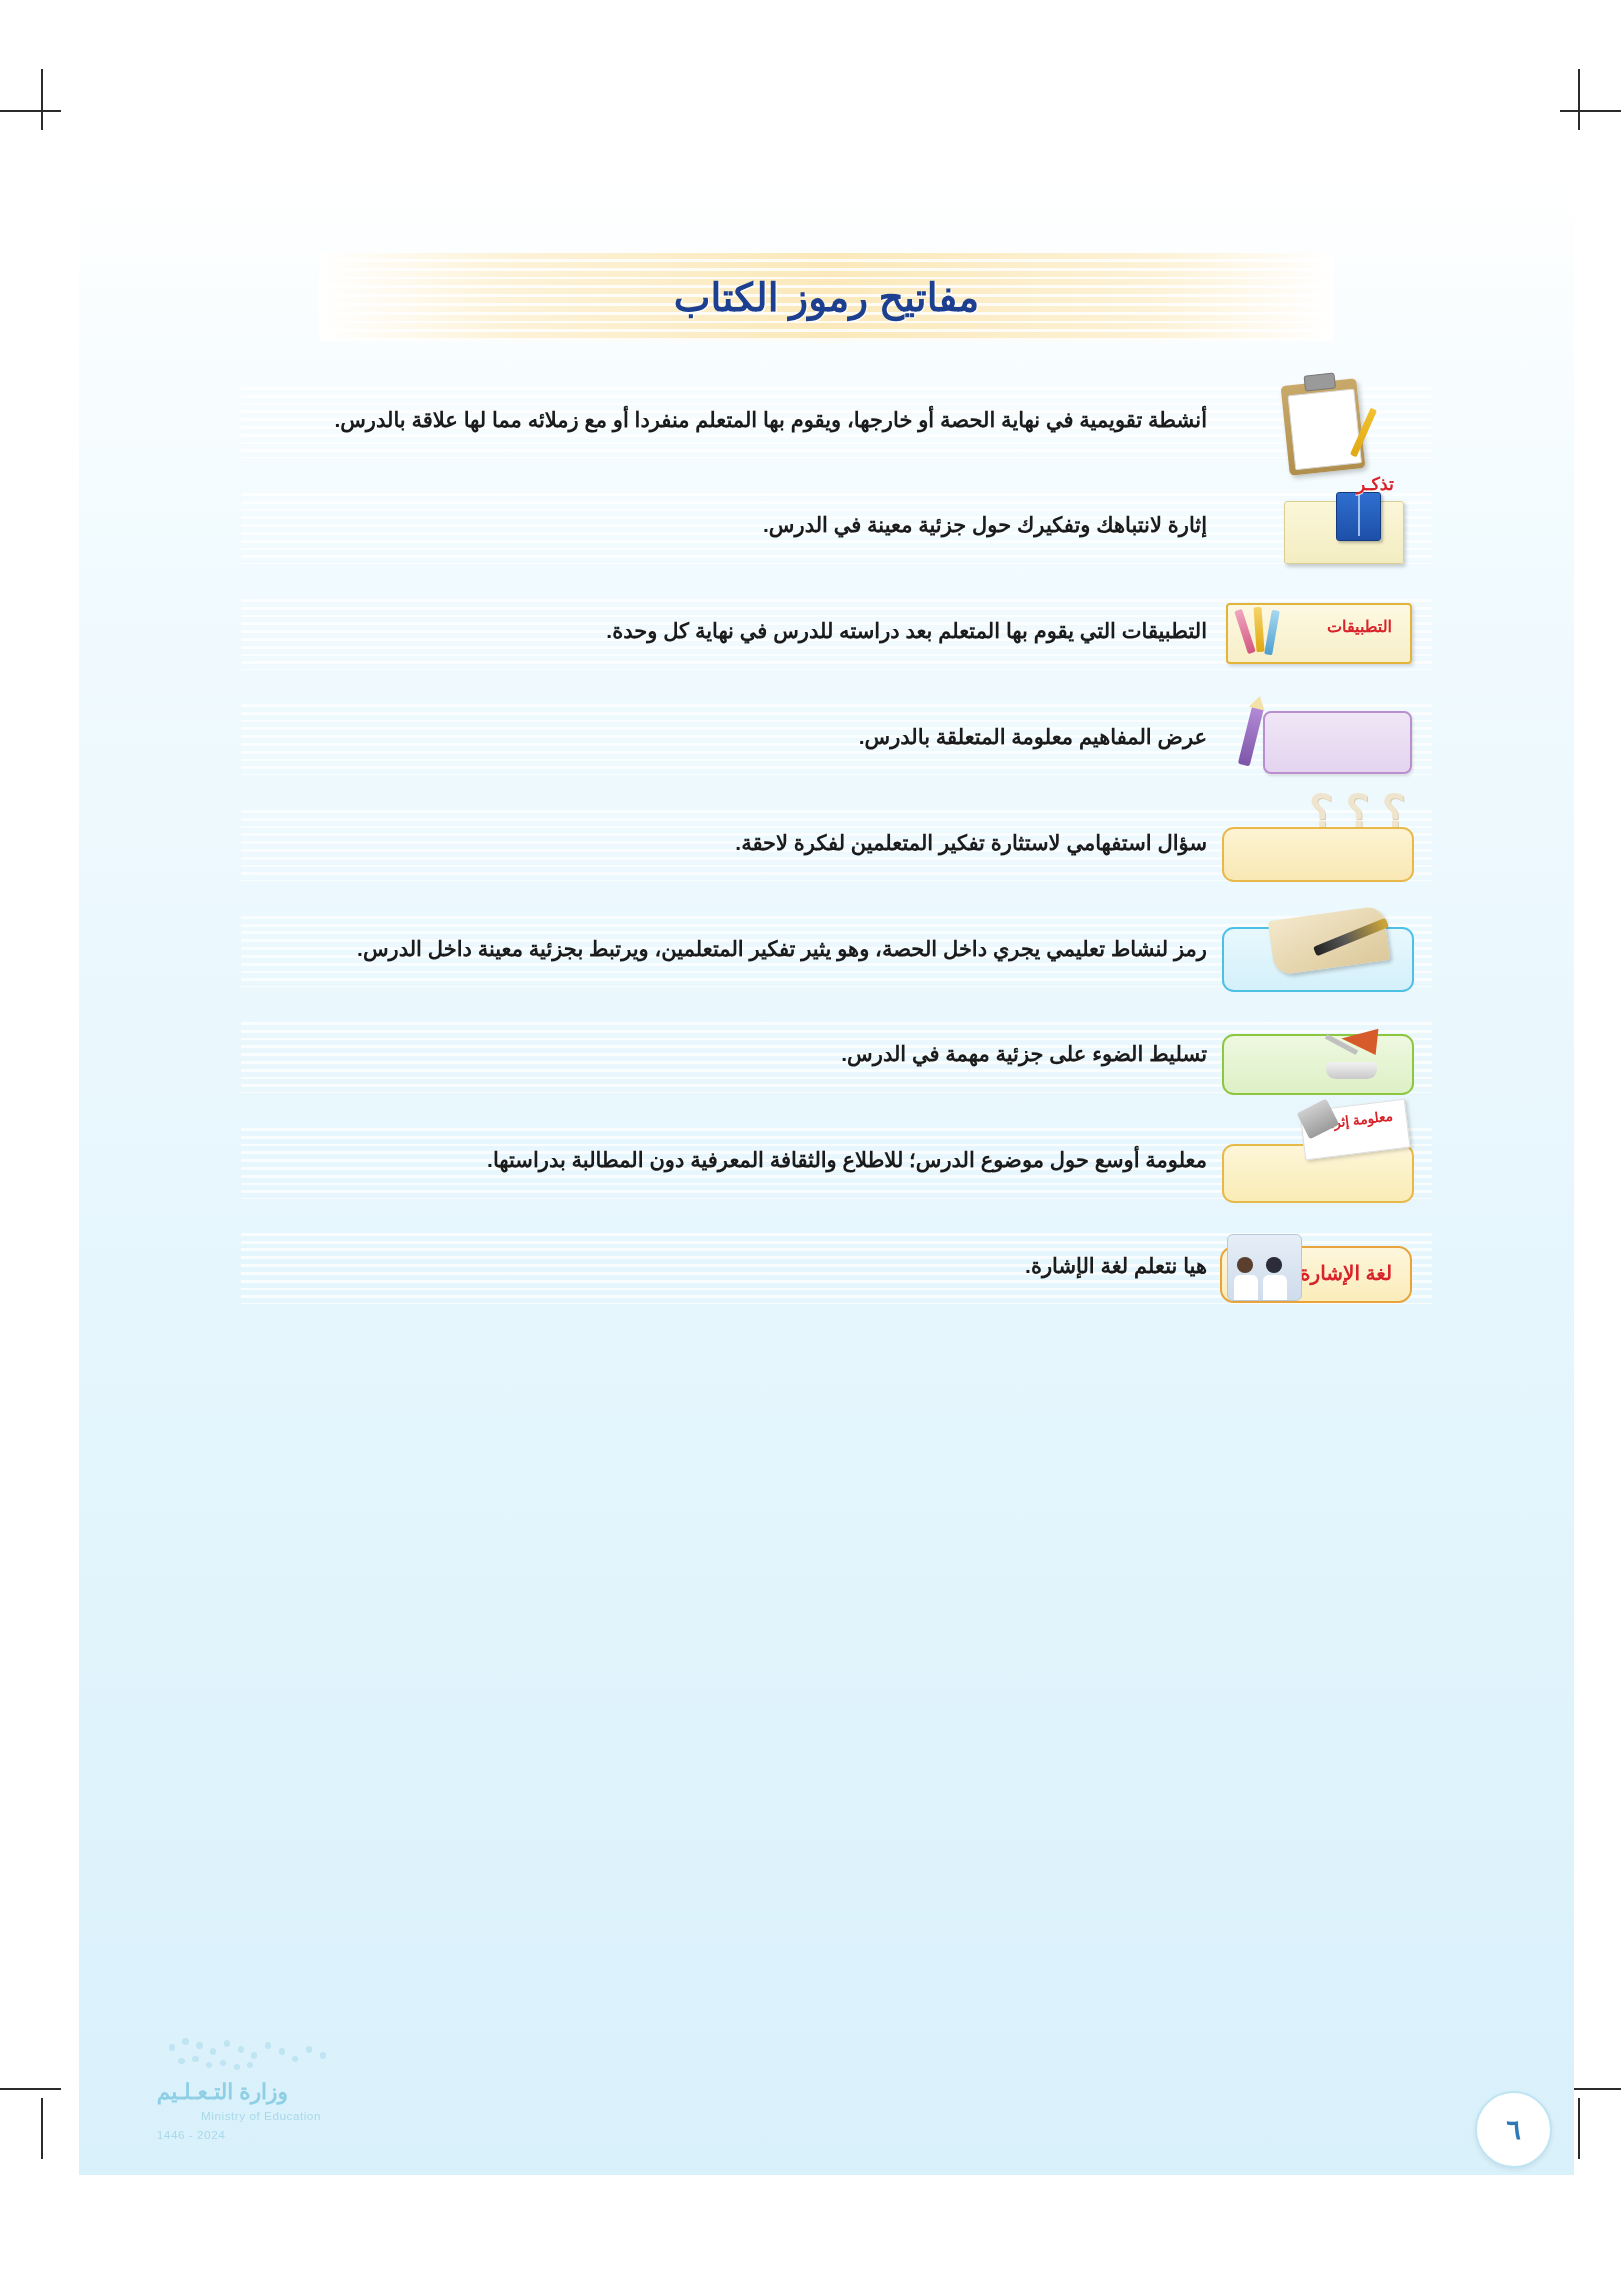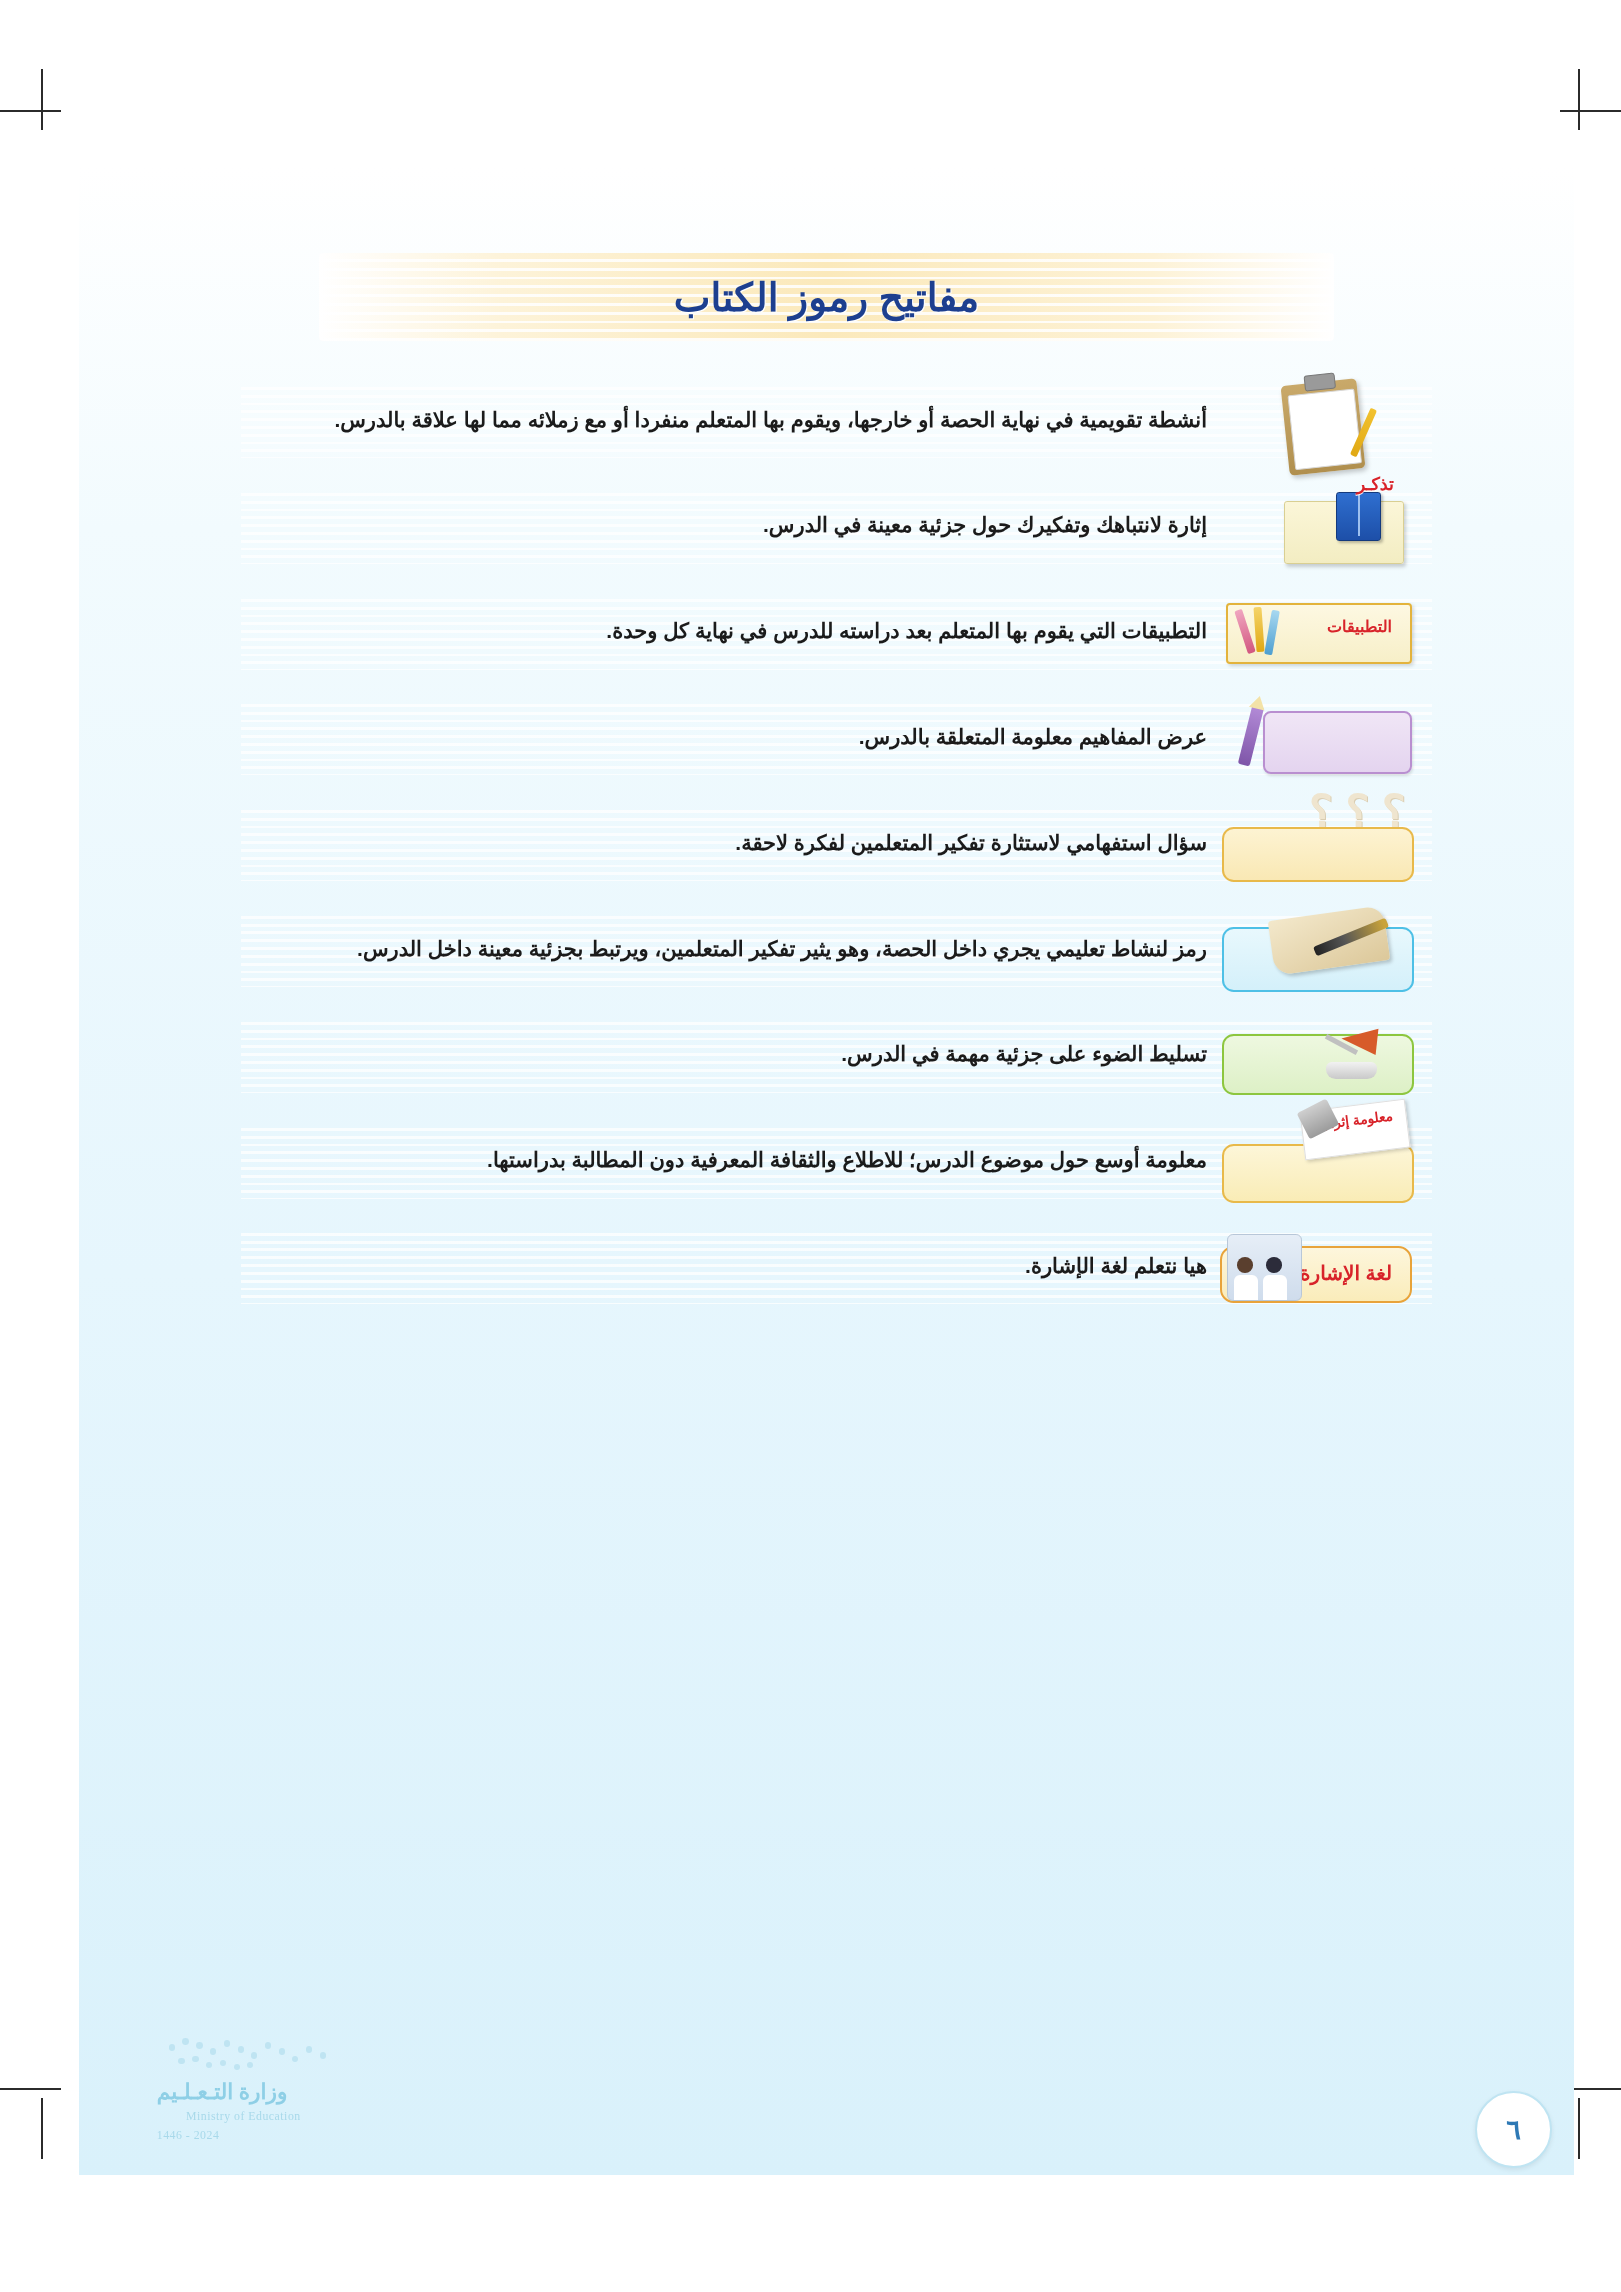--- a/index.html
+++ b/index.html
@@ -262,29 +262,29 @@
     border:1px solid #b8c7d8;
   }
   .kid{position:absolute;bottom:0;width:25.5px;}
   .kid .head{width:15.7px;height:15.7px;border-radius:50%;background:#f2cfae;margin:0 auto;}
   .kid .body{width:23.5px;height:25.5px;background:#ffffff;border-radius:5.9px 5.9px 0 0;margin-top:2px;}
   .kid.k1{left:3.9px;} .kid.k1 .head{background:#5a3f2e;}
   .kid.k2{left:33px;} .kid.k2 .head{background:#2c2c3a;}
 
   
   .footer-logo{
-    position:absolute;left:147px;bottom:147px;width:225px;height:108px;color:#9fd7ea;font-family:Liberation Serif, serif;
+    position:absolute;left:147px;bottom:147px;width:225px;height:108px;color:#9fd7ea;
   }
   .dots{position:absolute;left:21.6px;top:0;width:167px;height:35px;}
   .dots i{position:absolute;width:6.9px;height:6.9px;border-radius:50%;background:#bfe4f2;}
   .logo-ar{
     position:absolute;left:9.8px;top:41px;font-size:21.6px;letter-spacing:2px;color:#8ecfe6;font-weight:bold;
   }
   .logo-en{
-    position:absolute;left:9px;top:71px;font-size:11.8px;color:#a8d9ea;letter-spacing:0.5px;padding-left:30px;
+    position:absolute;left:24px;top:71px;font-size:11.8px;color:#a8d9ea;letter-spacing:0.5px;padding-left:30px;
   }
   .logo-yr{
     position:absolute;left:9.8px;top:90px;font-size:11.8px;color:#a8d9ea;letter-spacing:0.5px;
   }
   .page-num{
     position:absolute;right:69px;bottom:125px;
     width:73px;height:73px;border-radius:50%;
     background:#ffffff;border:2px solid #bfe4f2;
     display:flex;align-items:center;justify-content:center;
     font-size:27.4px;color:#2e79b5;font-weight:bold;

